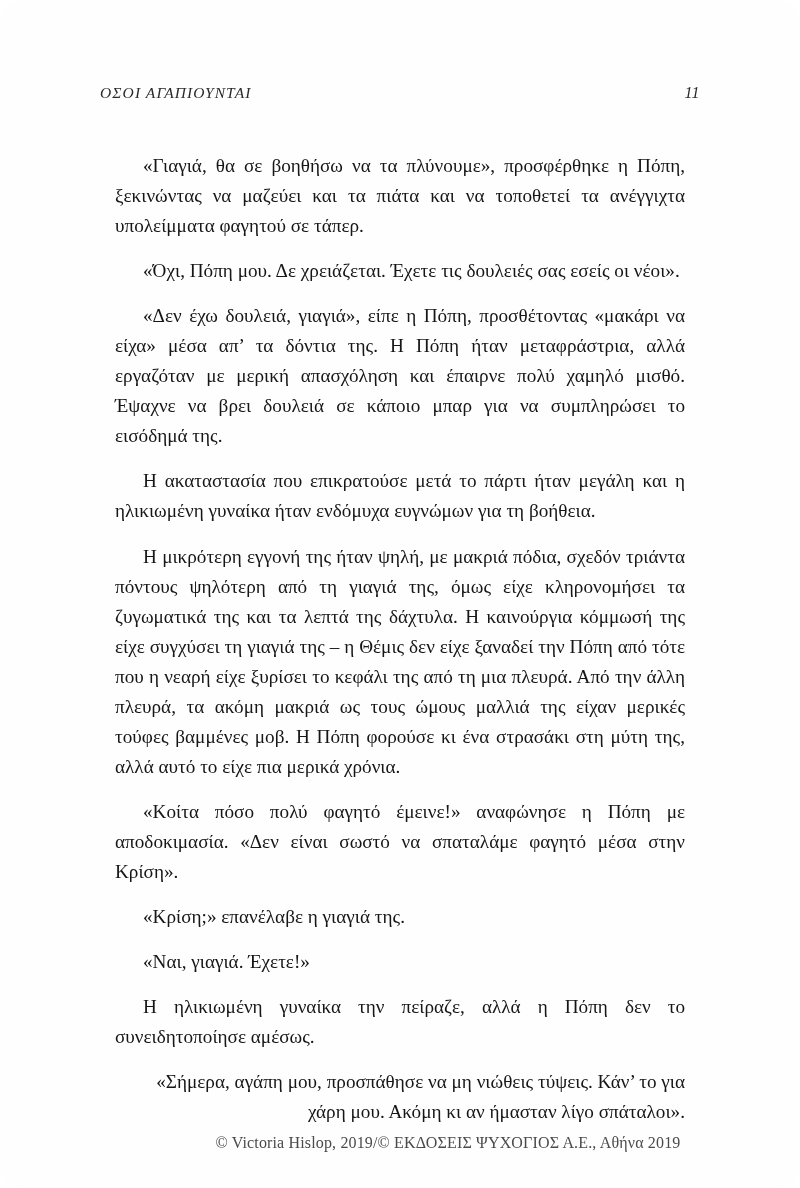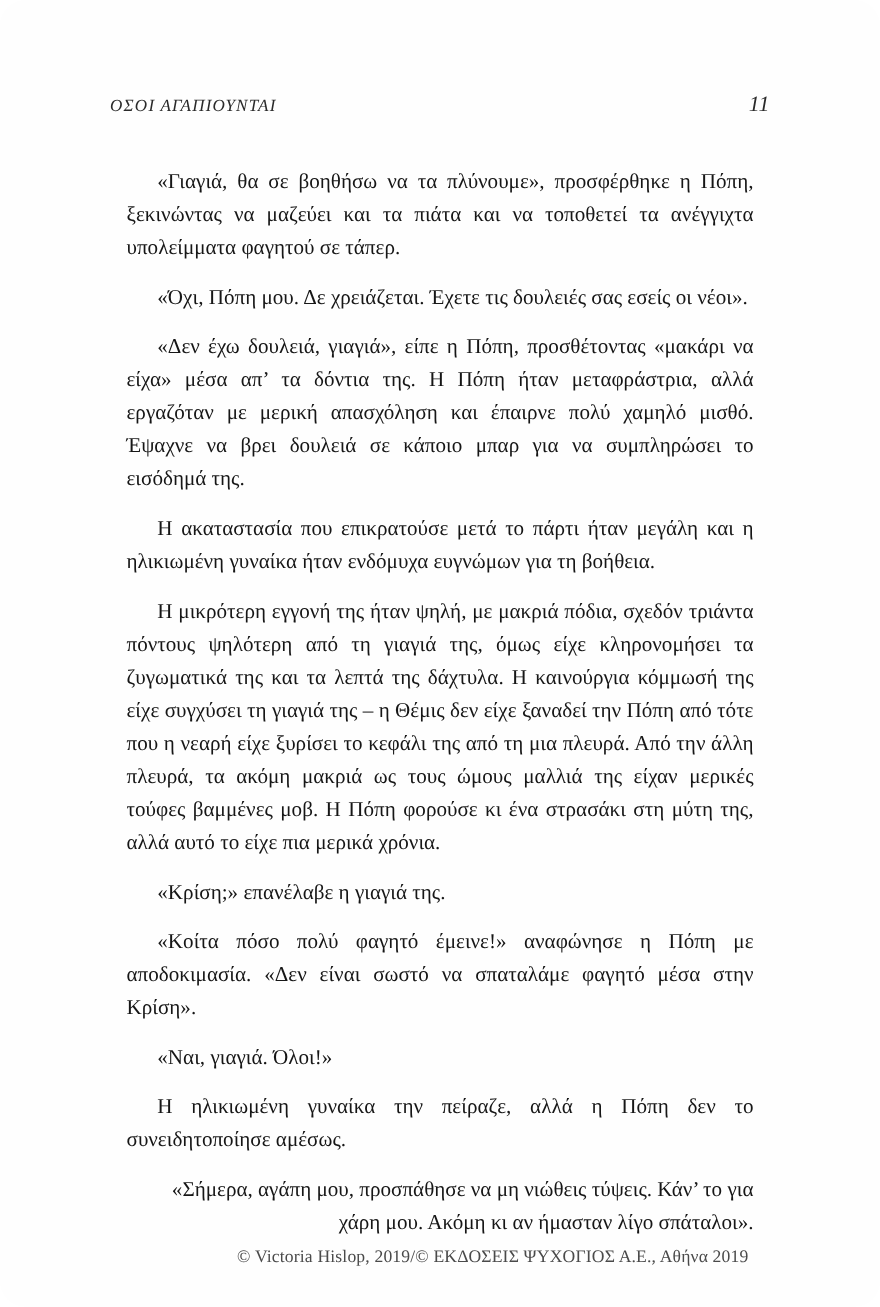--- a/index.html
+++ b/index.html
@@ -39,21 +39,21 @@
     font-size: 15.5px;
     letter-spacing: 0.7px;
     color: #2a2a2a;
   }
   .running-head .title {
     font-style: italic;
     letter-spacing: 1.1px;
     white-space: nowrap;
   }
   .running-head .folio {
-    font-size: 20px;
+    font-size: 16px;
     letter-spacing: 0.4px;
   }
 
   
   .textblock {
     position: absolute;
     left: 100px;
     top: 136px;
     width: 600px;
     font-size: 19.2px;
@@ -96,22 +96,22 @@
     <span class="title">ΟΣΟΙ ΑΓΑΠΙΟΥΝΤΑΙ</span>
     <span class="folio">11</span>
   </div>
 
   <div class="textblock">
     <p>«Γιαγιά, θα σε βοηθήσω να τα πλύνουμε», προσφέρθηκε η Πόπη, ξεκινώντας να μαζεύει και τα πιάτα και να τοποθετεί τα ανέγγιχτα υπολείμματα φαγητού σε τάπερ.</p>
     <p>«Όχι, Πόπη μου. Δε χρειάζεται. Έχετε τις δουλειές σας εσείς οι νέοι».</p>
     <p>«Δεν έχω δουλειά, γιαγιά», είπε η Πόπη, προσθέτοντας «μακάρι να είχα» μέσα απ’ τα δόντια της. Η Πόπη ήταν μεταφράστρια, αλλά εργαζόταν με μερική απασχόληση και έπαιρνε πολύ χαμηλό μισθό. Έψαχνε να βρει δουλειά σε κάποιο μπαρ για να συμπληρώσει το εισόδημά της.</p>
     <p>Η ακαταστασία που επικρατούσε μετά το πάρτι ήταν μεγάλη και η ηλικιωμένη γυναίκα ήταν ενδόμυχα ευγνώμων για τη βοήθεια.</p>
     <p>Η μικρότερη εγγονή της ήταν ψηλή, με μακριά πόδια, σχεδόν τριάντα πόντους ψηλότερη από τη γιαγιά της, όμως είχε κληρονομήσει τα ζυγωματικά της και τα λεπτά της δάχτυλα. Η καινούργια κόμμωσή της είχε συγχύσει τη γιαγιά της – η Θέμις δεν είχε ξαναδεί την Πόπη από τότε που η νεαρή είχε ξυρίσει το κεφάλι της από τη μια πλευρά. Από την άλλη πλευρά, τα ακόμη μακριά ως τους ώμους μαλλιά της είχαν μερικές τούφες βαμμένες μοβ. Η Πόπη φορούσε κι ένα στρασάκι στη μύτη της, αλλά αυτό το είχε πια μερικά χρόνια.</p>
+    <p>«Κοίτα πόσο πολύ φαγητό έμεινε!» αναφώνησε η Πόπη με αποδοκιμασία. «Δεν είναι σωστό να σπαταλάμε φαγητό μέσα στην Κρίση».</p>
     <p>«Κρίση;» επανέλαβε η γιαγιά της.</p>
-    <p>«Κοίτα πόσο πολύ φαγητό έμεινε!» αναφώνησε η Πόπη με αποδοκιμασία. «Δεν είναι σωστό να σπαταλάμε φαγητό μέσα στην Κρίση».</p>
-    <p>«Ναι, γιαγιά. Όλοι!»</p>
+    <p>«Ναι, γιαγιά. Έχετε!»</p>
     <p>Η ηλικιωμένη γυναίκα την πείραζε, αλλά η Πόπη δεν το συνειδητοποίησε αμέσως.</p>
     <p>«Σήμερα, αγάπη μου, προσπάθησε να μη νιώθεις τύψεις. Κάν’ το για χάρη μου. Ακόμη κι αν ήμασταν λίγο σπάταλοι».</p>
   </div>
 
   <div class="copyright">© Victoria Hislop, 2019/© ΕΚΔΟΣΕΙΣ ΨΥΧΟΓΙΟΣ Α.Ε., Αθήνα 2019</div>
 
 </div>
 
 </body></html>

